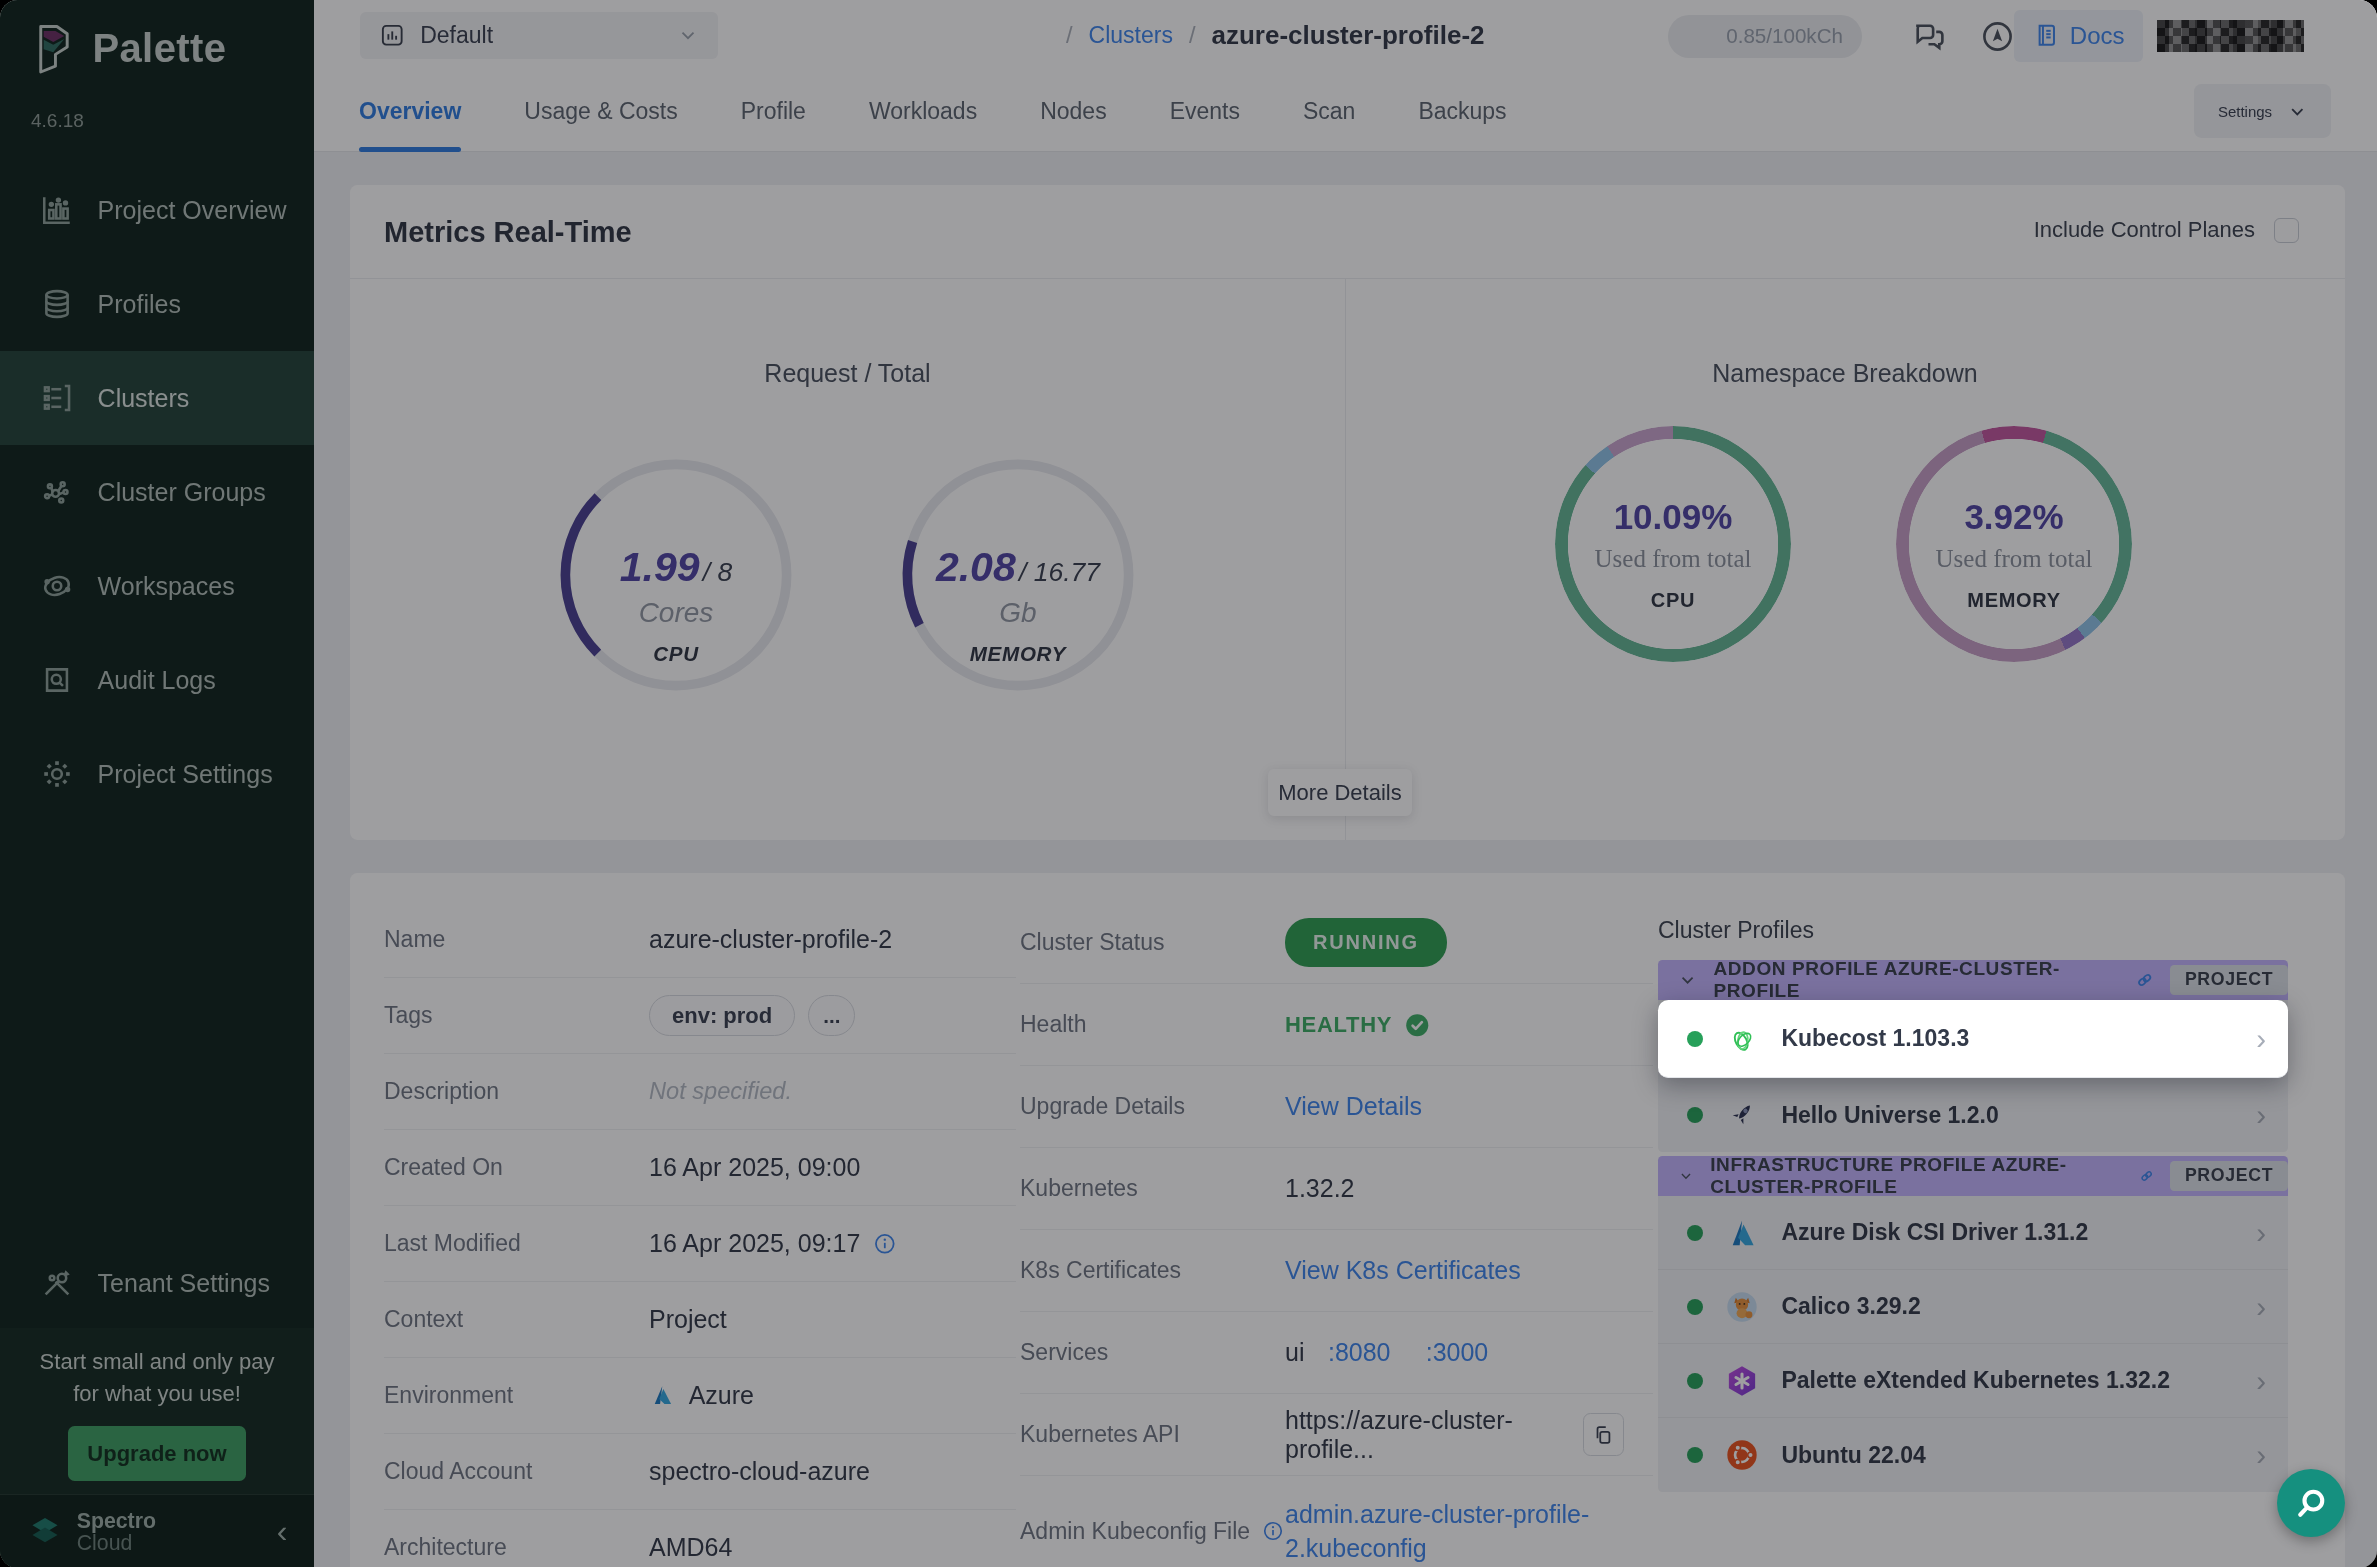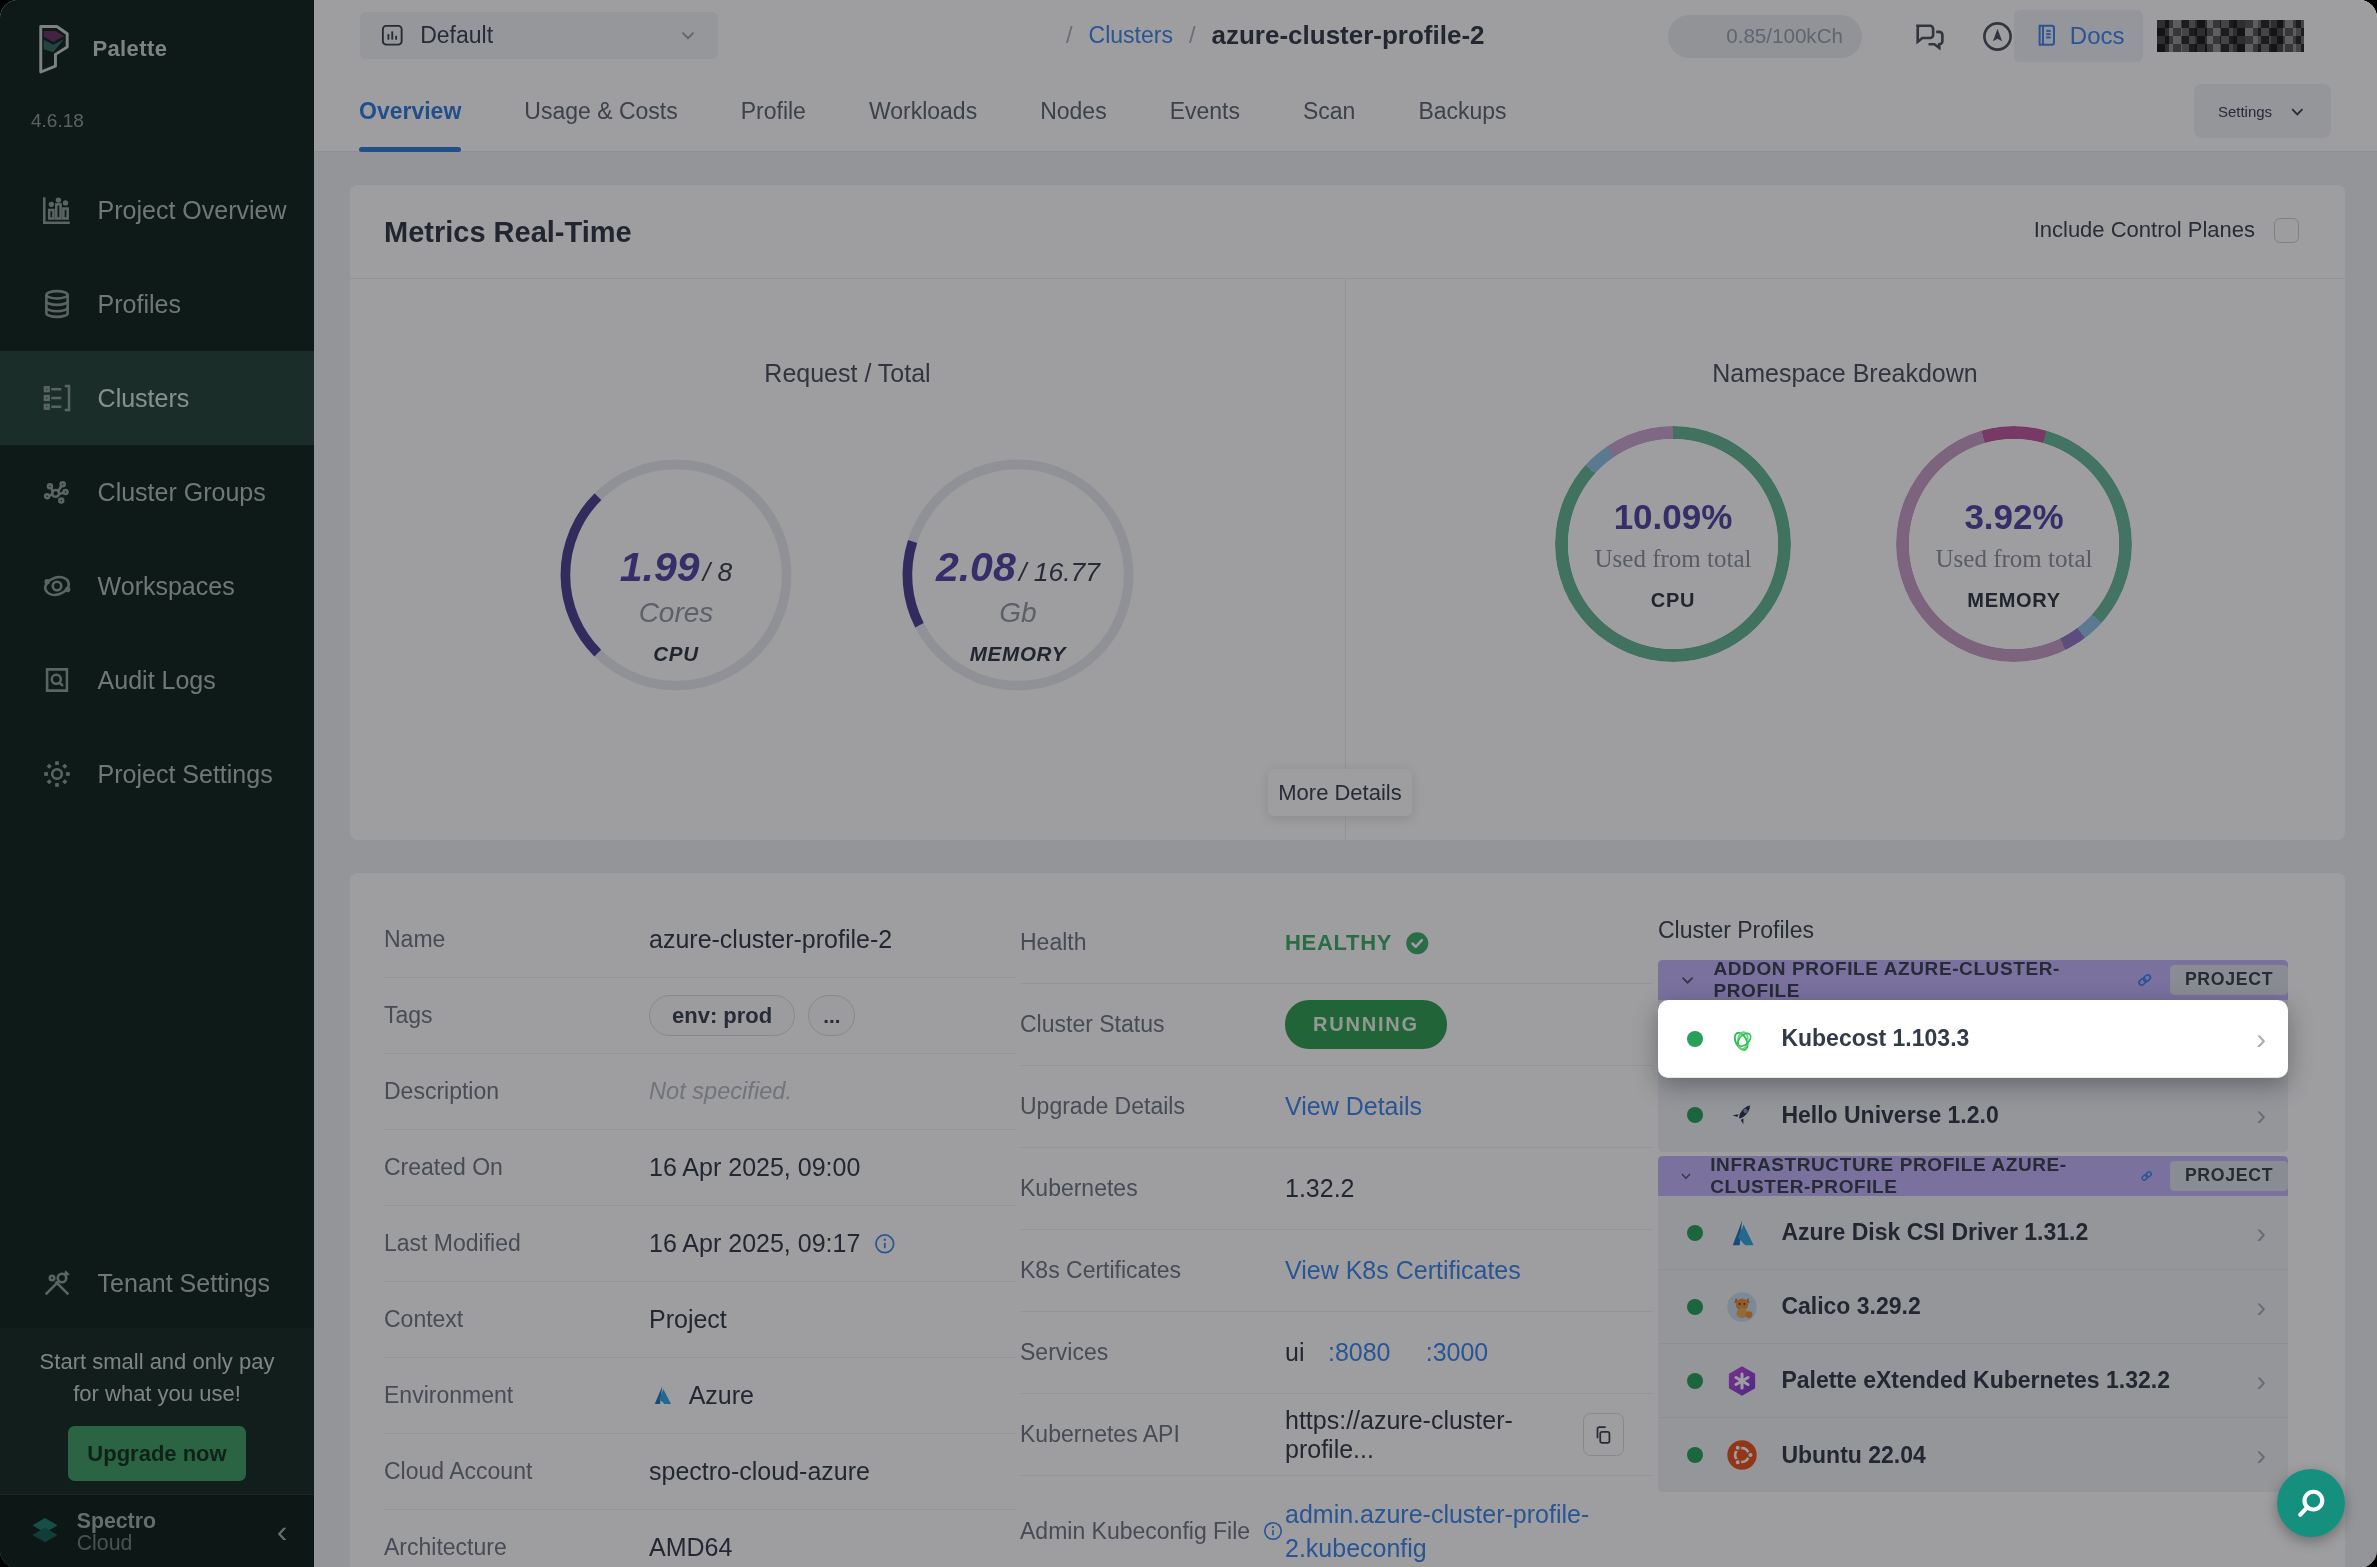--- a/index.html
+++ b/index.html
@@ -5,21 +5,21 @@
   html,body{margin:0;padding:0;background:#000;}
   *{box-sizing:border-box;}
   #screen{
     position:relative;width:2377px;height:1568px;background:#eff0f3;
     border-radius:17.7px;overflow:hidden;
     font-family:"Liberation Sans",sans-serif;color:#394050;
   }
   
   .sidebar{position:absolute;left:0;top:0;width:314px;height:1568px;background:#10241d;}
   .logo-row{position:absolute;left:29.4px;top:22px;display:flex;align-items:center;gap:16px;}
-  .logo-text{font-size:22px;font-weight:600;color:#c8d1cd;letter-spacing:0.4px;}
+  .logo-text{font-size:40px;font-weight:600;color:#c8d1cd;letter-spacing:0.4px;}
   .version{position:absolute;left:31px;top:110px;font-size:19px;color:#8e9c96;}
   .side-nav{position:absolute;left:0;top:163px;width:314px;}
   .side-item{height:94px;display:flex;align-items:center;padding-left:40px;gap:23.6px;cursor:pointer;}
   .side-item .lbl{font-size:25px;color:#b2bfb9;}
   .side-item.selected{background:#23443a;}
   .side-item.selected .lbl{color:#dde5e1;}
   .side-icon{width:34px;height:34px;flex:0 0 34px;color:#8ea19a;}
   .promo-panel{position:absolute;left:0;top:1328px;width:314px;height:166px;background:#142a22;}
   .tenant-item{position:absolute;left:0;top:1238px;width:314px;height:90px;display:flex;align-items:center;padding-left:40px;gap:23.6px;cursor:pointer;}
   .tenant-item .lbl{font-size:25px;color:#b2bfb9;}
@@ -438,32 +438,32 @@
         <span class="dvalue">spectro-cloud-azure</span>
       </div>
       <div class="drow">
         <span class="dlabel">Architecture</span>
         <span class="dvalue">AMD64</span>
       </div>
     </div>
 
     <div class="dcol dcol2">
       <div class="drow">
+        <span class="dlabel">Cluster Status</span>
+        <span class="running-pill">RUNNING</span>
+      </div>
+      <div class="drow">
         <span class="dlabel">Health</span>
         <span class="healthy">
           <span>HEALTHY</span>
           <svg width="26.5" height="26.5" viewBox="0 0 24 24">
             <circle cx="12" cy="12" r="10" fill="#3fae67"></circle>
             <polyline points="7.8,12.4 10.6,15.2 16.2,9.2" fill="none" stroke="#fff" stroke-width="2.4" stroke-linecap="round" stroke-linejoin="round"></polyline>
           </svg>
         </span>
-      </div>
-      <div class="drow">
-        <span class="dlabel">Cluster Status</span>
-        <span class="running-pill">RUNNING</span>
       </div>
       <div class="drow">
         <span class="dlabel">Upgrade Details</span>
         <span class="dvalue blue-link">View Details</span>
       </div>
       <div class="drow">
         <span class="dlabel">Kubernetes</span>
         <span class="dvalue">1.32.2</span>
       </div>
       <div class="drow">

